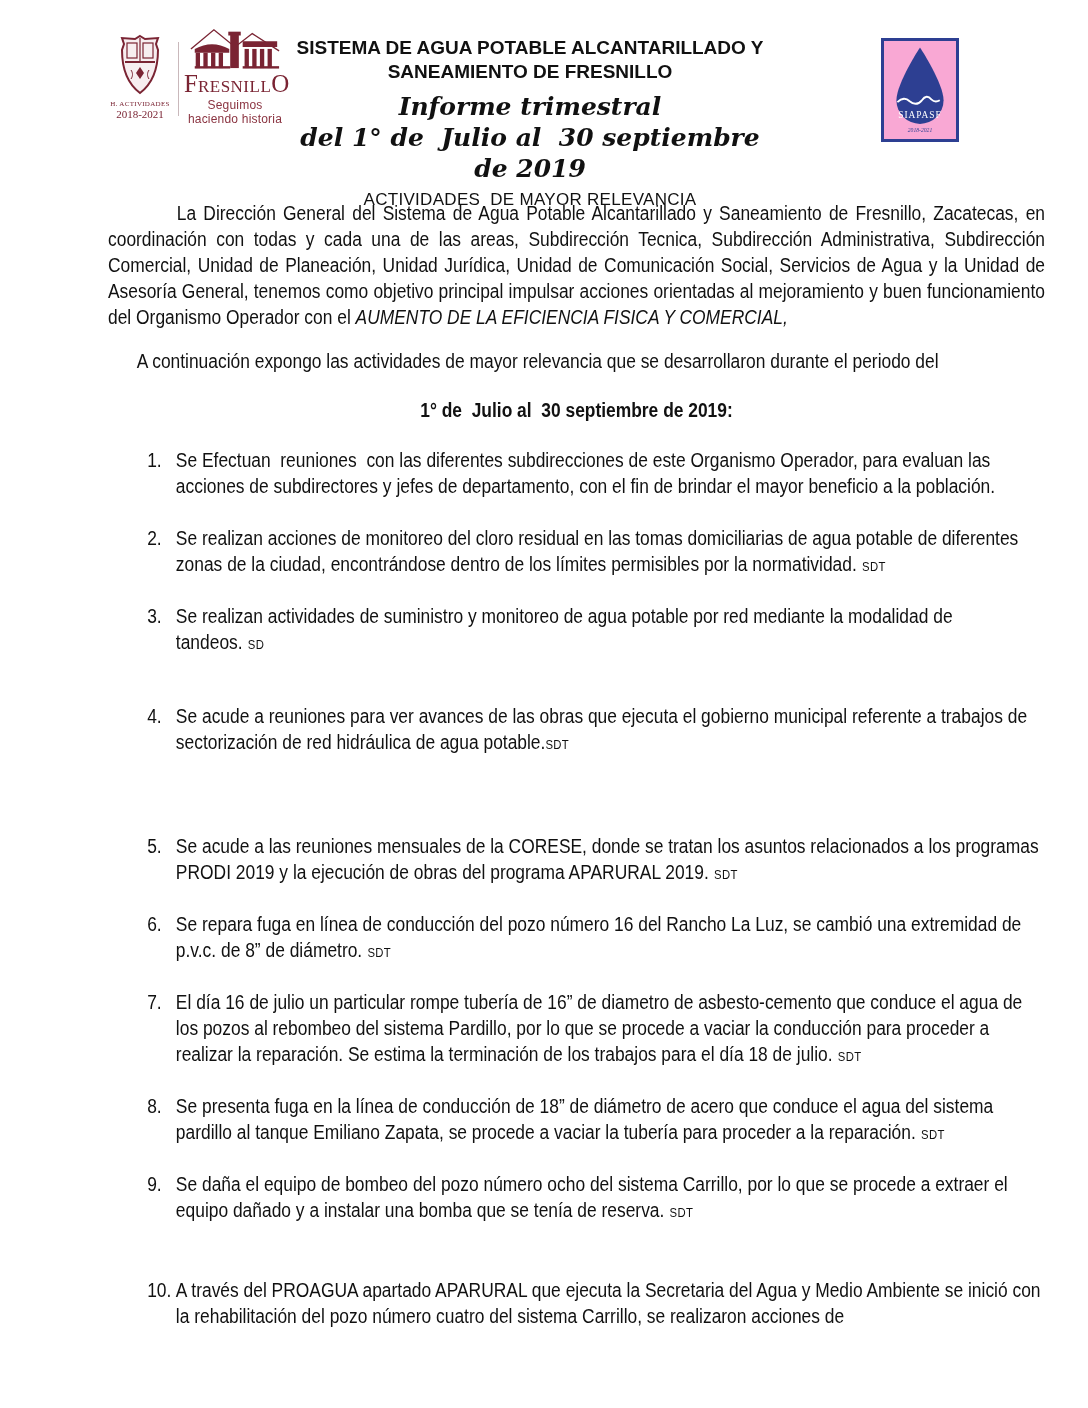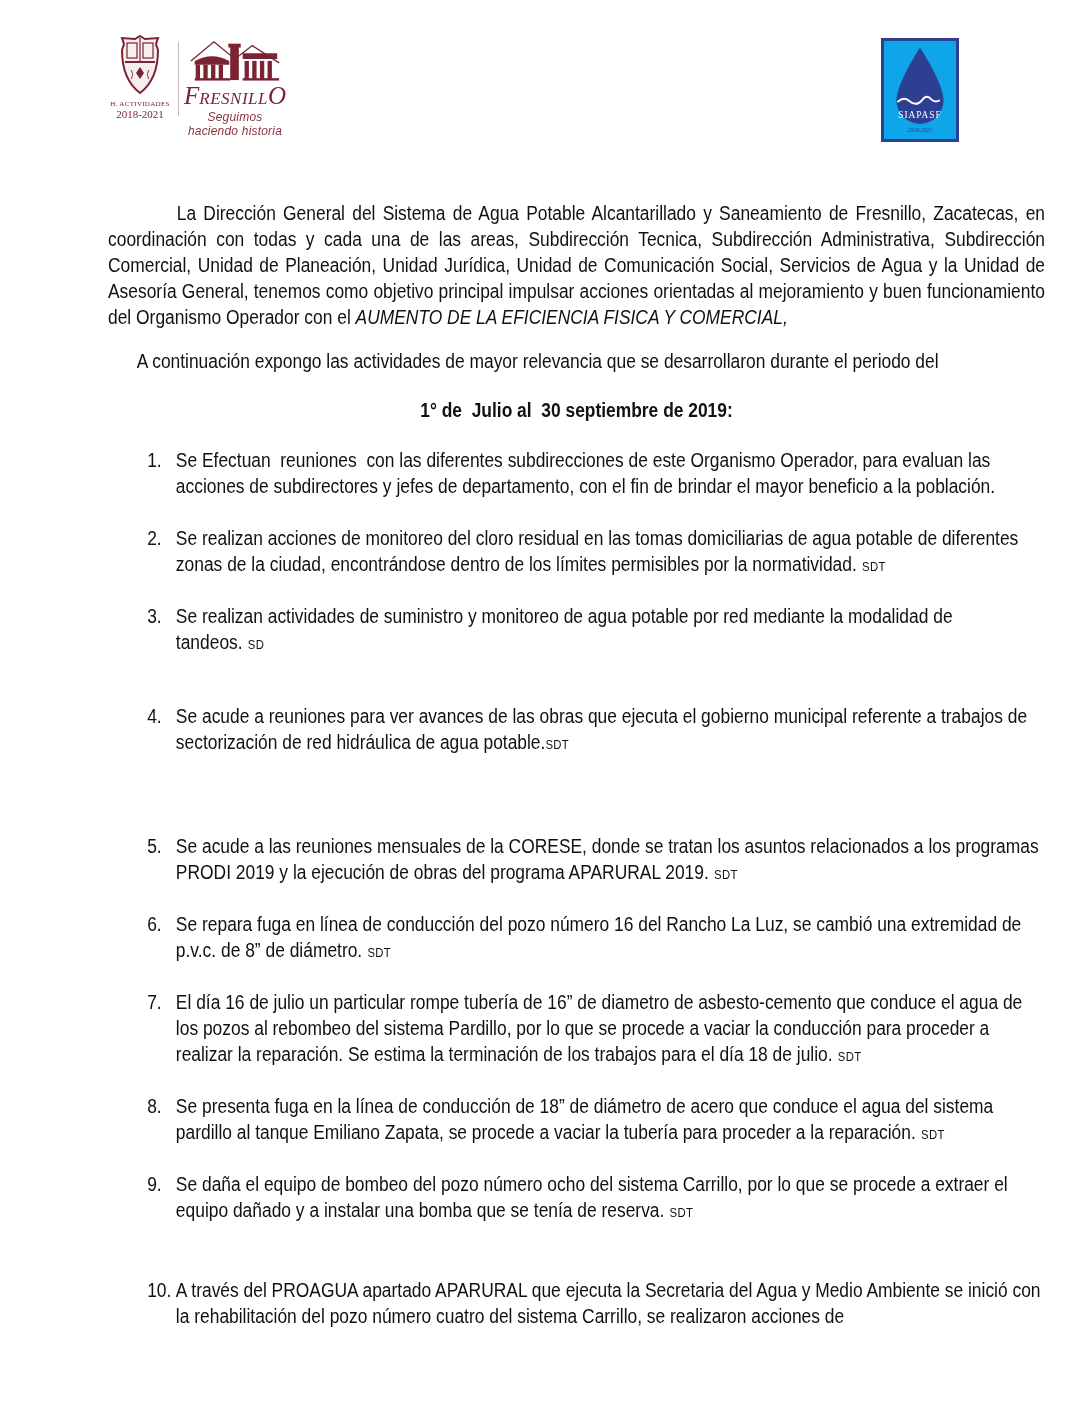--- a/index.html
+++ b/index.html
@@ -11,32 +11,32 @@
     color:#111;
     overflow:hidden;
   }
   
   .hdr{position:absolute;top:0;left:0;width:100%;height:200px;}
   .shield-wrap{position:absolute;left:108px;top:34px;width:64px;text-align:center;}
   .shield-wrap svg{display:block;margin:0 auto;}
   .shield-cap1{font-size:7px;color:#7a2433;letter-spacing:.3px;margin-top:4px;font-family:"Liberation Serif",serif;}
   .shield-cap2{font-size:11px;color:#7a2433;font-family:"Liberation Serif",serif;}
   .logo-divider{position:absolute;left:178px;top:42px;width:1px;height:74px;background:#c9b8bb;}
-  .fres-wrap{position:absolute;left:184px;top:36px;width:102px;text-align:center;font-style:italic;}
+  .fres-wrap{position:absolute;left:184px;top:24px;width:102px;text-align:center;}
   .fres-wrap svg{display:block;margin:0 auto;}
   .fres-word{color:#7a2433;font-family:"Liberation Serif",serif;line-height:1;margin-top:1px;white-space:nowrap;}
   .fres-word .big{font-size:25px;}
   .fres-word .mid{font-size:17px;letter-spacing:.5px;}
   .fres-tag{font-size:12px;color:#8a3340;margin-top:2px;letter-spacing:.2px;}
   .title-block{position:absolute;left:295px;top:36px;width:470px;text-align:center;}
   .org-line{font-weight:bold;font-size:19px;line-height:24px;letter-spacing:0;}
   .script-line{font-family:"DejaVu Serif",serif;font-style:italic;font-weight:bold;font-size:25px;line-height:31px;white-space:pre-wrap;}
   .script-line.first{margin-top:7px;}
   .subtitle{font-size:17px;line-height:21px;margin-top:5px;letter-spacing:.3px;white-space:pre-wrap;}
-  .siapasf-box{position:absolute;left:881px;top:38px;width:72px;height:98px;border:3px solid #2d3f92;background:#0ea5e9;}
+  .siapasf-box{position:absolute;left:881px;top:38px;width:72px;height:98px;border:3px solid #2d3f92;background:#f9a8d4;}
   .siapasf-box svg{display:block;margin:2px auto 0 auto;}
   
   .content{
     position:absolute;left:108px;top:200px;width:1077px;
     transform:scaleX(0.87);transform-origin:0 0;
     font-size:20px;line-height:26px;
   }
   .p-open{margin:0;text-align:justify;text-indent:79px;}
   .p-open .emph{font-style:italic;}
   .p-cont{margin:18px 0 0 0;text-indent:33px;}
@@ -89,20 +89,27 @@
         <rect x="60" y="26" width="4.5" height="20" fill="#7a2433"></rect>
         <rect x="68" y="26" width="4.5" height="20" fill="#7a2433"></rect>
         <rect x="76" y="26" width="4.5" height="20" fill="#7a2433"></rect>
         <rect x="84" y="26" width="4.5" height="20" fill="#7a2433"></rect>
         <rect x="58" y="44" width="38" height="2.5" fill="#7a2433"></rect>
       </svg>
       <div class="fres-word"><span class="big">F</span><span class="mid">RESNILL</span><span class="big">O</span></div>
       <div class="fres-tag">Seguimos haciendo historia</div>
     </div>
 
+    <div class="title-block">
+      <div class="org-line">SISTEMA DE AGUA POTABLE ALCANTARILLADO Y</div>
+      <div class="org-line">SANEAMIENTO DE FRESNILLO</div>
+      <div class="script-line first">Informe trimestral</div>
+      <div class="script-line">del 1° de  Julio al  30 septiembre de 2019</div>
+      <div class="subtitle">ACTIVIDADES  DE MAYOR RELEVANCIA</div>
+    </div>
 
     <div class="siapasf-box">
       <svg width="66" height="92" viewBox="0 0 70 96">
         <path d="M35,4 C35,4 10,42 10,60 a25,25 0 0 0 50,0 C60,42 35,4 35,4 Z" fill="#2d3f92"></path>
         <path d="M11,62 q7,-7 13,-1 q7,6 13,-1 q5,-7 10,-1 q4,4 9,1" stroke="#ffffff" stroke-width="2" fill="none"></path>
         <text x="35" y="79" text-anchor="middle" font-family="Liberation Serif, serif" font-size="10" fill="#ffffff" letter-spacing="1">SIAPASF</text>
         <text x="35" y="94" text-anchor="middle" font-family="Liberation Serif, serif" font-style="italic" font-size="6" fill="#2d3f92">2018-2021</text>
       </svg>
     </div>
   </div>

